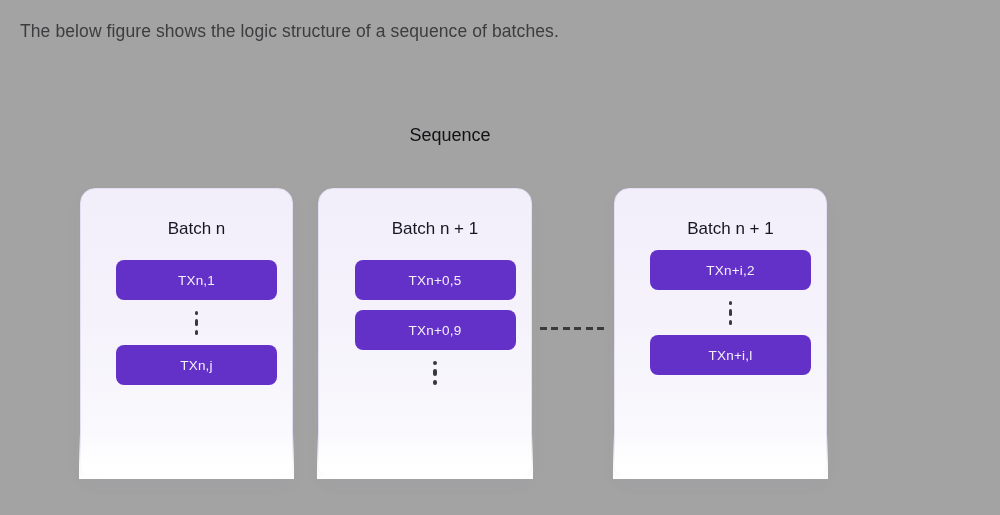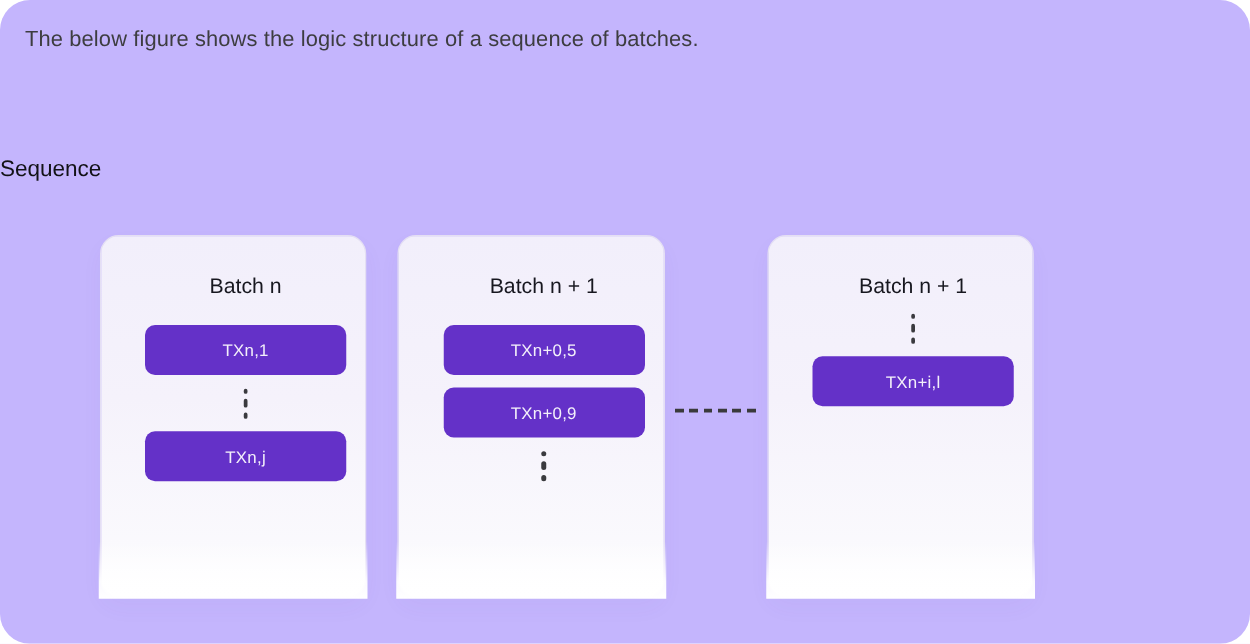--- a/index.html
+++ b/index.html
@@ -5,38 +5,38 @@
   * { margin: 0; padding: 0; box-sizing: border-box; }
   html, body { background: #ffffff; }
   body {
     font-family: "Liberation Sans", "DejaVu Sans", sans-serif;
     -webkit-font-smoothing: antialiased;
   }
   .stage {
     position: relative;
     width: 1000px;
     height: 515px;
-    background: #c4b5fd;
+    background: #a3a3a3;
     overflow: hidden;
-    border-radius: 24px;
   }
   .caption {
     position: absolute;
     left: 20px;
     top: 19px;
     font-size: 17.5px;
     line-height: 24px;
     color: #3d3d40;
     letter-spacing: 0.1px;
   }
   .seq-label {
     position: absolute;
     left: 0;
     top: 125px;
     width: 900px;
+    text-align: center;
     font-size: 18px;
     font-weight: 500;
     color: #121216;
   }
   .card {
     position: absolute;
     top: 188px;
     width: 213px;
     height: 290px;
     border-radius: 15px;
@@ -137,20 +137,21 @@
         <i></i>
         <i></i>
         <i></i>
       </div>
   </div>
 
   <div class="dashline"></div>
 
   <div class="card card-3">
     <div class="card-title">Batch n + 1</div>
+    <div class="tx tx-second">TXn+i,2</div>
     <div class="ellipsis">
         <i></i>
         <i></i>
         <i></i>
       </div>
     <div class="tx">TXn+i,l</div>
   </div>
 
 </div>
 

